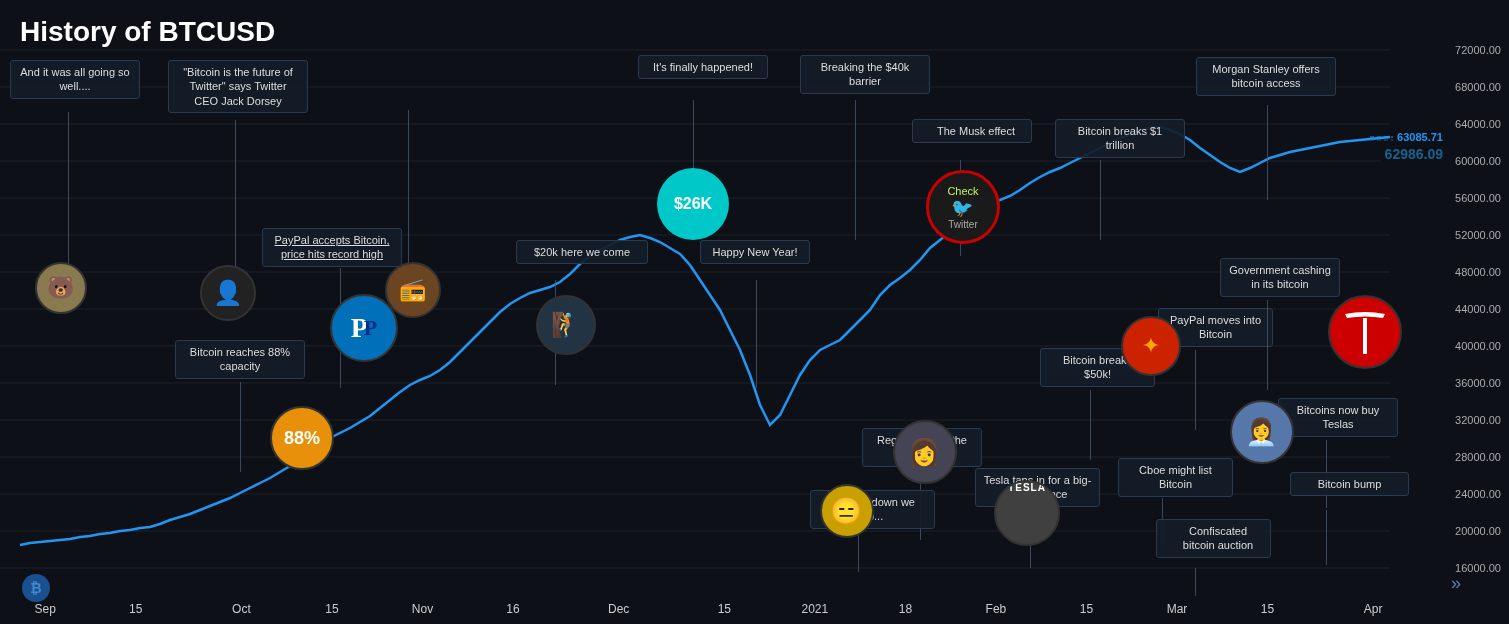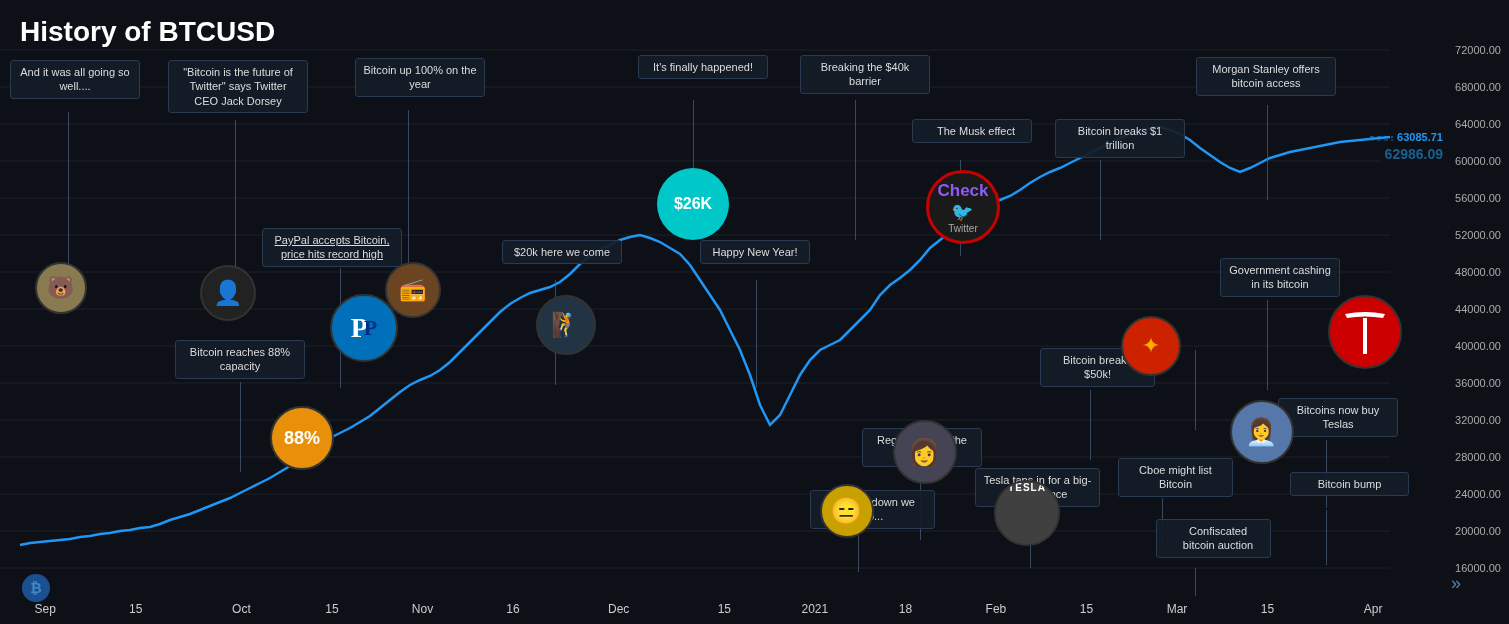--- a/index.html
+++ b/index.html
@@ -295,23 +295,20 @@
   <div class="annotation-label" style="left:10px; top:60px; width:130px;">
     <span>And it was all going so well....</span>
   </div>
   <div style="position:absolute; left:68px; top:112px; width:1px; height:182px; background:#4a6080; opacity:0.7;"></div>
 
   <div class="annotation-label" style="left:168px; top:60px; width:145px;">
     <span>"Bitcoin is the future of Twitter" says Twitter CEO Jack Dorsey</span>
   </div>
   <div style="position:absolute; left:235px; top:120px; width:1px; height:165px; background:#4a6080; opacity:0.7;"></div>
 
-  <div class="annotation-label" style="left:355px; top:58px; width:130px;">
-    <span>Bitcoin up 100% on the year</span>
-  </div>
   <div style="position:absolute; left:408px; top:110px; width:1px; height:162px; background:#4a6080; opacity:0.7;"></div>
 
   <div class="annotation-label" style="left:638px; top:55px; width:130px;">
     <span>It's finally happened!</span>
   </div>
   <div style="position:absolute; left:693px; top:100px; width:1px; height:130px; background:#4a6080; opacity:0.7;"></div>
 
   <div class="annotation-label" style="left:800px; top:55px; width:130px;">
     <span>Breaking the $40k barrier</span>
   </div>
@@ -330,21 +327,21 @@
   <div class="annotation-label" style="left:1196px; top:57px; width:145px;">
     <span>Morgan Stanley offers bitcoin access</span>
   </div>
   <div style="position:absolute; left:1267px; top:105px; width:1px; height:95px; background:#4a6080; opacity:0.7;"></div>
 
   <div class="annotation-label" style="left:262px; top:228px; width:153px;text-decoration:underline;">
     <span>PayPal accepts Bitcoin, price hits record high</span>
   </div>
   <div style="position:absolute; left:340px; top:268px; width:1px; height:120px; background:#4a6080; opacity:0.7;"></div>
 
-  <div class="annotation-label" style="left:502px; top:240px; width:120px;">
+  <div class="annotation-label" style="left:516px; top:240px; width:132px;">
     <span>$20k here we come</span>
   </div>
   <div style="position:absolute; left:555px; top:280px; width:1px; height:105px; background:#4a6080; opacity:0.7;"></div>
 
   <div class="annotation-label" style="left:700px; top:240px; width:110px;">
     <span>Happy New Year!</span>
   </div>
   <div style="position:absolute; left:756px; top:280px; width:1px; height:108px; background:#4a6080; opacity:0.7;"></div>
 
   <div class="annotation-label" style="left:175px; top:340px; width:130px;">
@@ -360,20 +357,23 @@
   <div class="annotation-label" style="left:975px; top:468px; width:125px;">
     <span>Tesla taps in for a big-time bounce</span>
   </div>
   <div style="position:absolute; left:1030px; top:510px; width:1px; height:58px; background:#4a6080; opacity:0.7;"></div>
 
   <div class="annotation-label" style="left:1040px; top:348px; width:115px;">
     <span>Bitcoin breaks $50k!</span>
   </div>
   <div style="position:absolute; left:1090px; top:390px; width:1px; height:70px; background:#4a6080; opacity:0.7;"></div>
 
+  <div class="annotation-label" style="left:1158px; top:308px; width:115px;">
+    <span>PayPal moves into Bitcoin</span>
+  </div>
   <div style="position:absolute; left:1195px; top:350px; width:1px; height:80px; background:#4a6080; opacity:0.7;"></div>
 
   <div class="annotation-label" style="left:1118px; top:458px; width:115px;">
     <span>Cboe might list Bitcoin</span>
   </div>
   <div style="position:absolute; left:1162px; top:498px; width:1px; height:50px; background:#4a6080; opacity:0.7;"></div>
 
   <div class="annotation-label" style="left:1156px; top:519px; width:115px;padding-left:16px;">
     <span>Confiscated bitcoin auction</span>
   </div>
@@ -418,21 +418,21 @@
 
   <div class="circle-annotation" style="left:536px; top:295px; width:60px; height:60px; background:#223344; display:flex;align-items:center;justify-content:center;">
     <span style="font-size:24px;">🧗</span>
   </div>
 
   <div class="price-badge" style="left:657px; top:168px; width:72px; height:72px; background:#00c8c8; font-size:16px; border-radius:50%; color:white; font-weight:bold; display:flex; align-items:center; justify-content:center;">
     $26K
   </div>
 
   <div class="circle-annotation" style="left:926px; top:170px; width:74px; height:74px; background:#1a1a1a; display:flex;flex-direction:column;align-items:center;justify-content:center; border:3px solid #c80000;">
-    <span style="font-size:17px;color:#8b5cf6;font-weight:bold;">Check</span>
+    <span style="font-size:11px;color:#bef264;font-weight:normal;">Check</span>
     <span style="font-size:18px;color:#1da1f2;">🐦</span>
     <span style="font-size:10px;color:#aaa;">Twitter</span>
   </div>
 
   <div class="circle-annotation" style="left:893px; top:420px; width:64px; height:64px; background:#445; display:flex;align-items:center;justify-content:center;">
     <span style="font-size:26px;">👩</span>
   </div>
 
   <div class="circle-annotation" style="left:994px; top:480px; width:66px; height:66px; background:#404040; display:flex;align-items:flex-start;justify-content:center;">
     <span style="color:white;font-size:10px;font-weight:bold;letter-spacing:1px;">TESLA</span>

